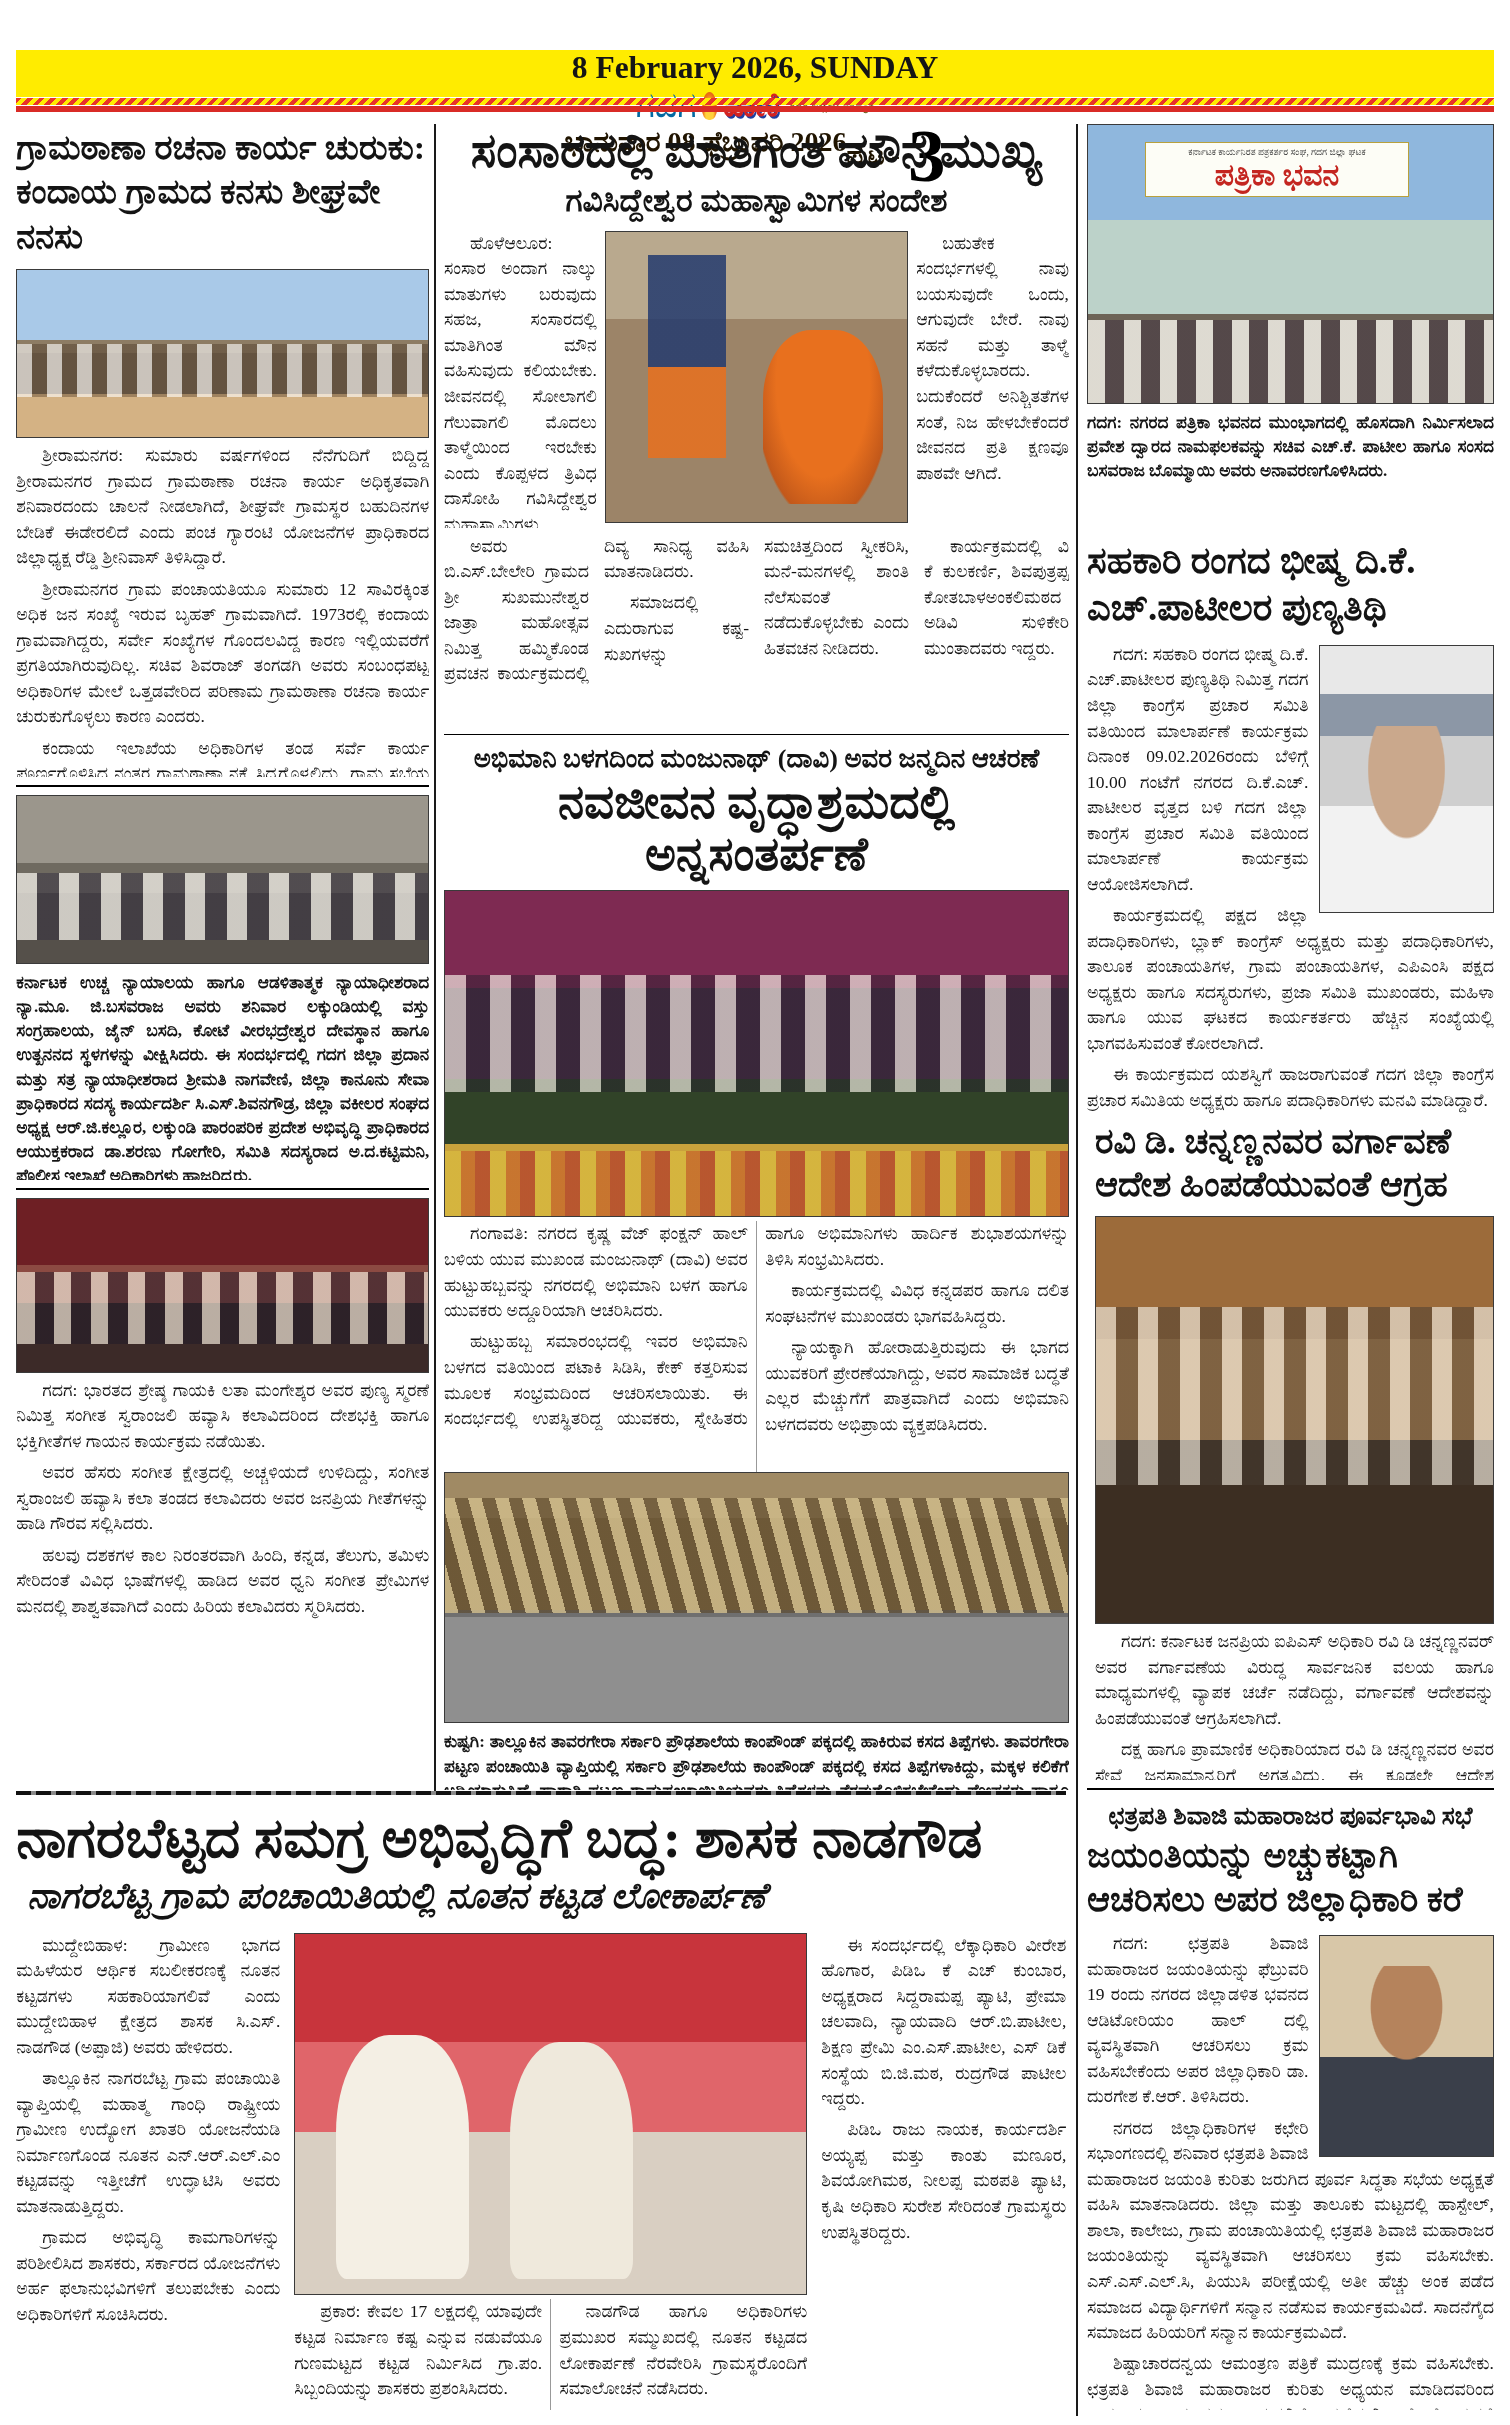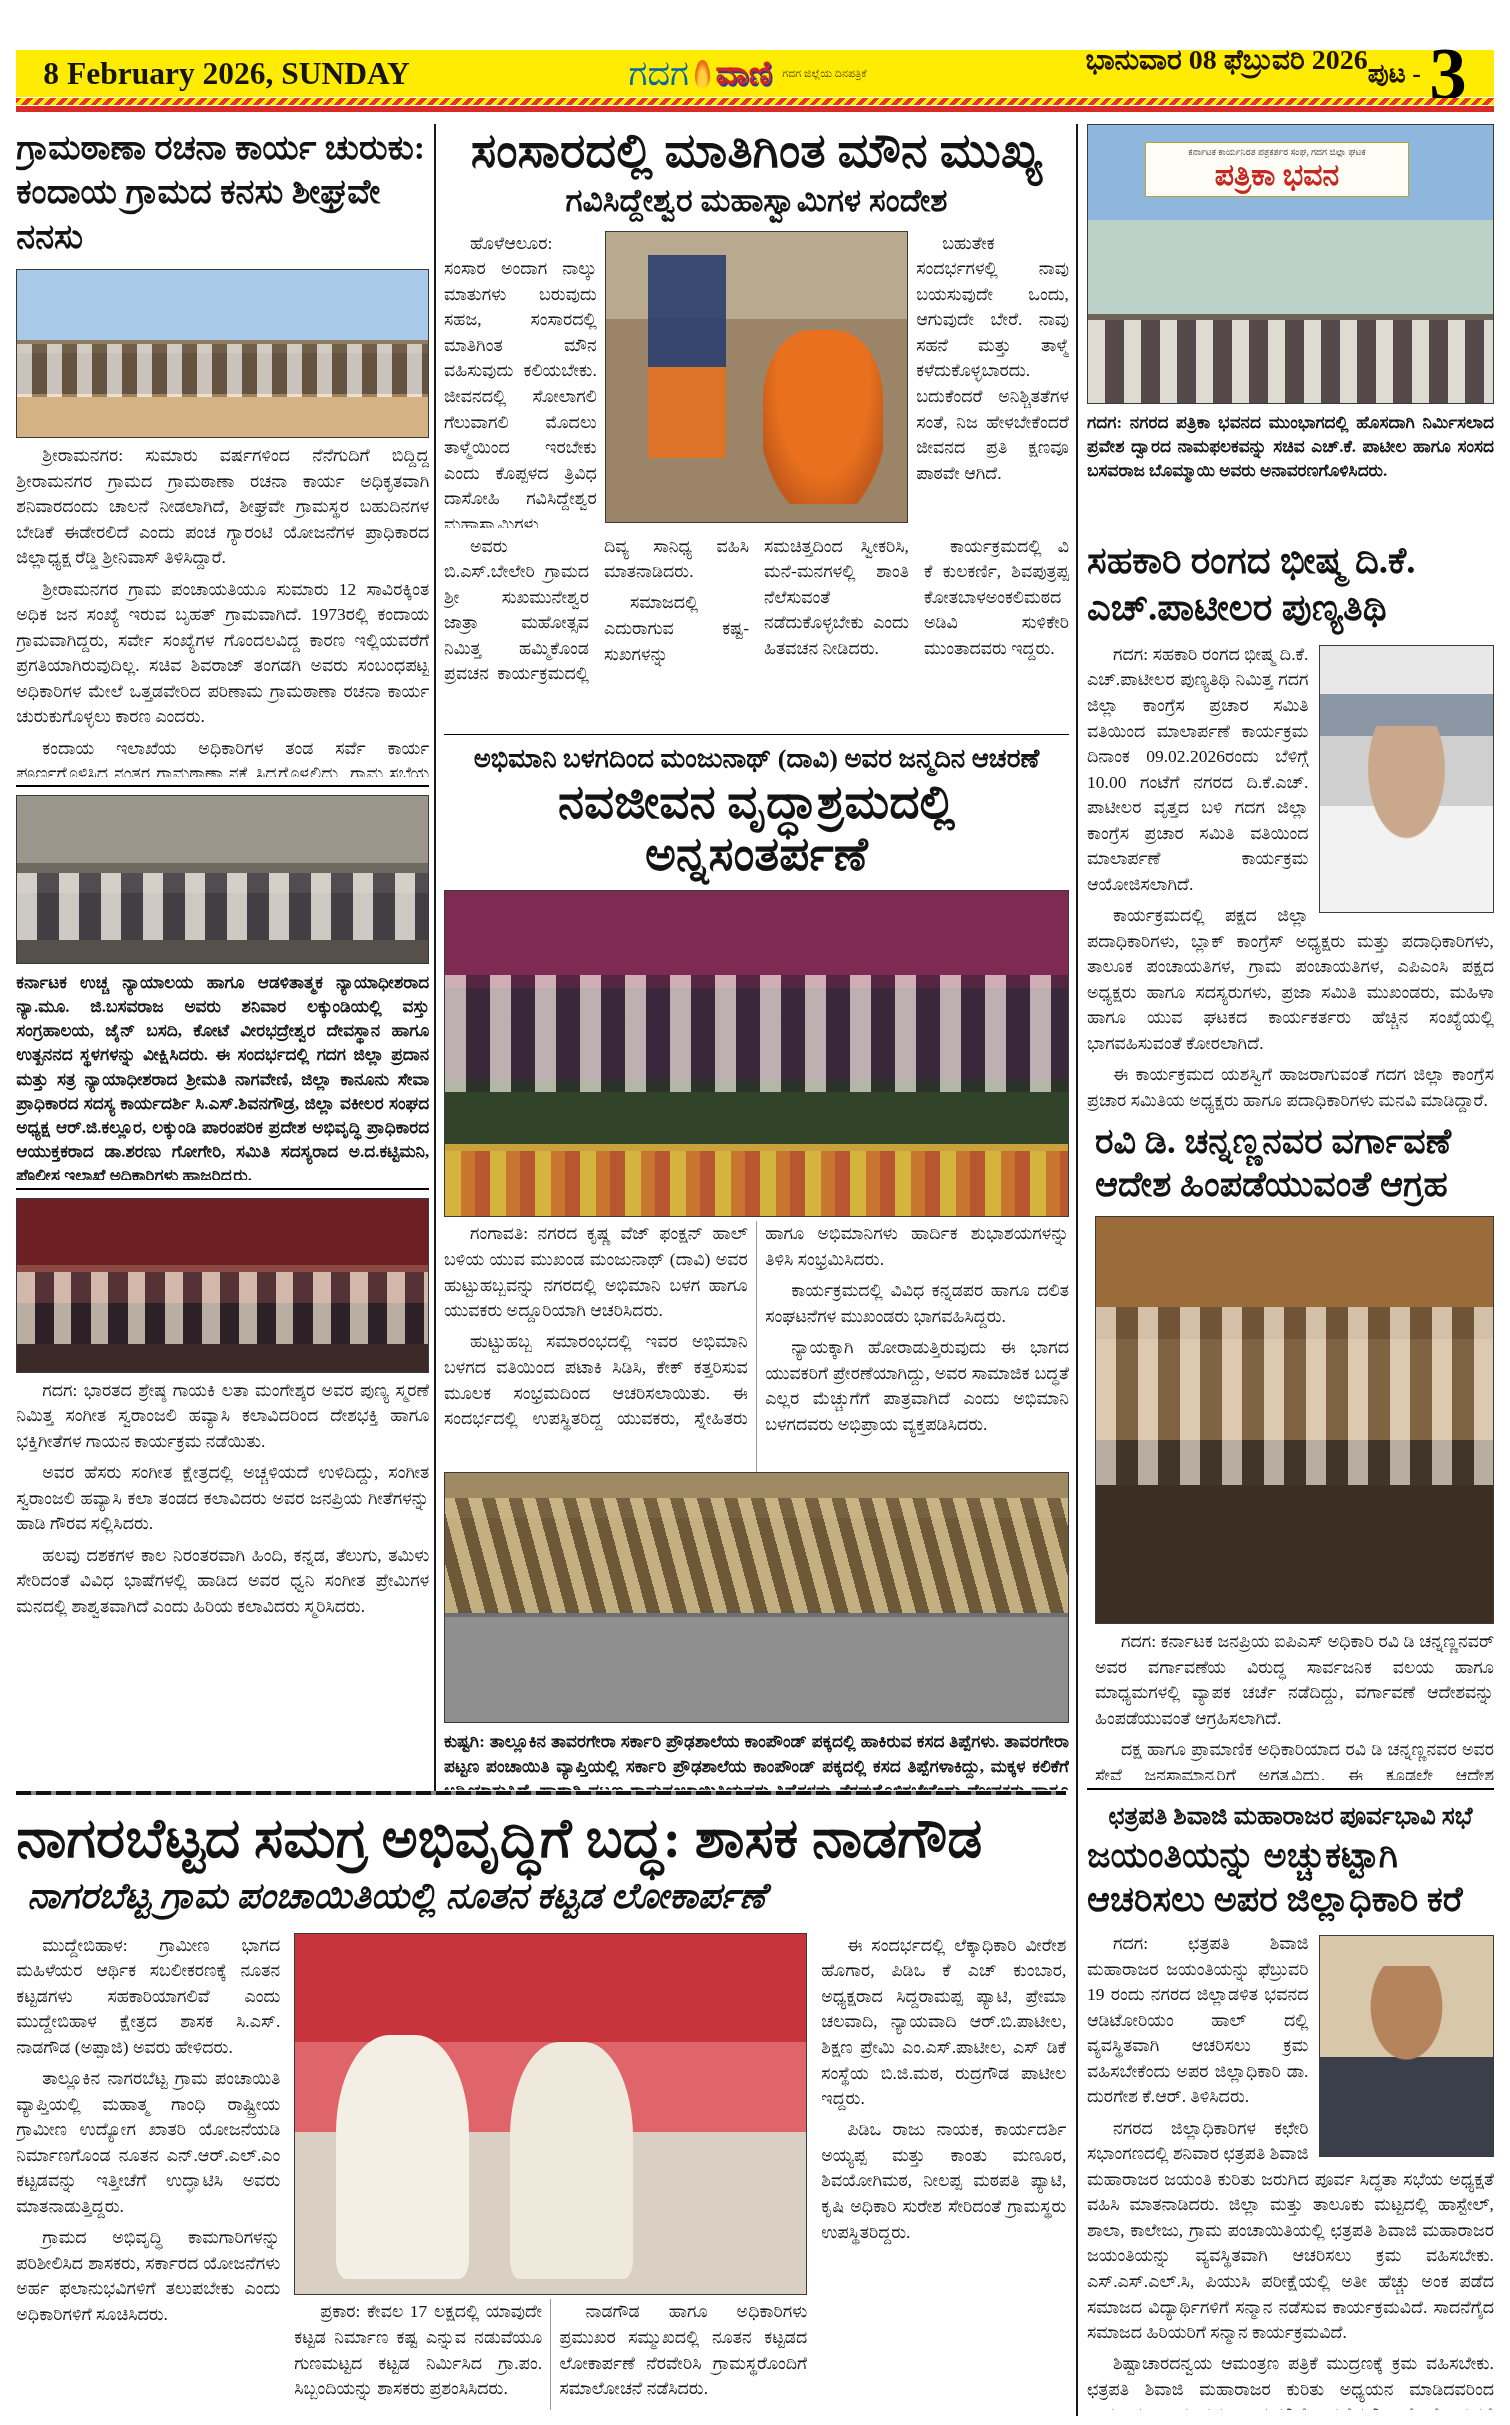--- a/index.html
+++ b/index.html
@@ -1,20 +1,20 @@
 <!DOCTYPE html>
 <html style="font-size:9.3px"><head>
 <meta charset="utf-8">
 <style>
   html,body{margin:0;padding:0;background:#e9e9e9;}
   .page{position:relative;width:1510px;height:2426px;background:#ffffff;overflow:hidden;
         font-family:"Liberation Serif","DejaVu Serif",serif;color:#141414;}
   
   .masthead{position:absolute;left:16.3px;right:16.3px;top:50px;height:47px;background:#ffec00;
-            display:flex;align-items:center;justify-content:space-between;padding:0 27px;box-sizing:border-box;}
+            display:flex;align-items:center;justify-content:space-between;padding:0 27px;box-sizing:border-box;flex-direction:column;}
   .m-date-en{font-size:31.5px;font-weight:bold;color:#151515;}
   .logo{display:flex;align-items:center;gap:5.8px;}
   .logo-top{font-size:35px;font-weight:normal;color:#0369a1;}
   .flame{width:15px;height:28px;background:radial-gradient(ellipse at 50% 75%,#ffd23c 0 35%,#f07818 60%,#c93012 100%);
          border-radius:50% 50% 45% 45%/62% 62% 38% 38%;}
   .logo-bottom{font-size:33px;font-weight:bold;color:#d42321;text-shadow:1.7px 1.7px 0 #1e3fa0;}
   .tagline{font-size:11px;color:#5a4a00;margin-left:4.7px;max-width:99px;line-height:1.15;}
   .m-right{display:flex;align-items:flex-start;}
   .m-date-kn{font-size:28px;font-weight:bold;color:#201400;}
   .m-page{display:flex;align-items:center;gap:8.2px;}

